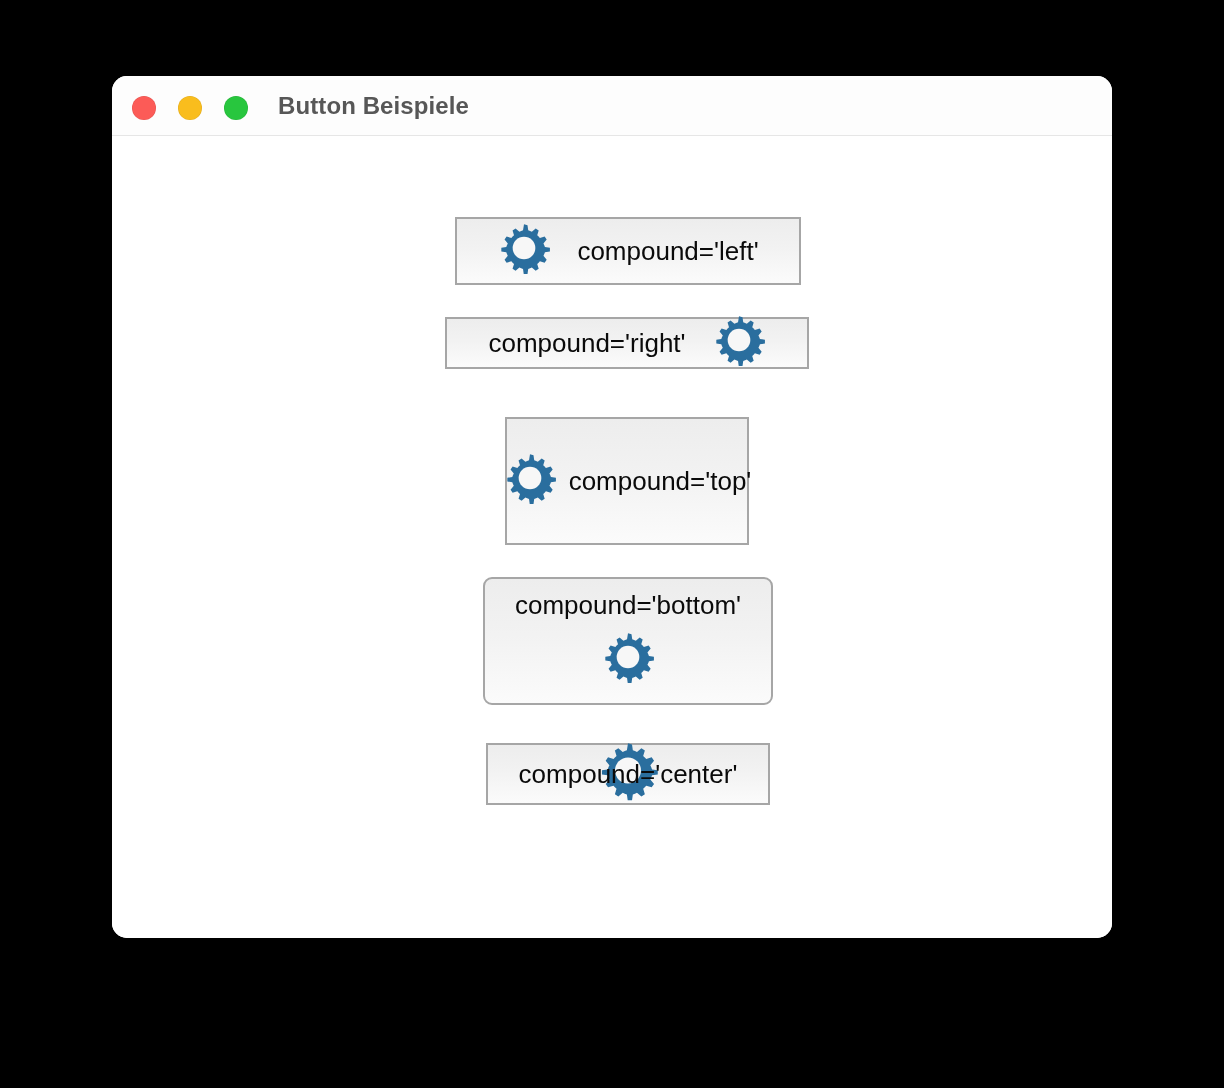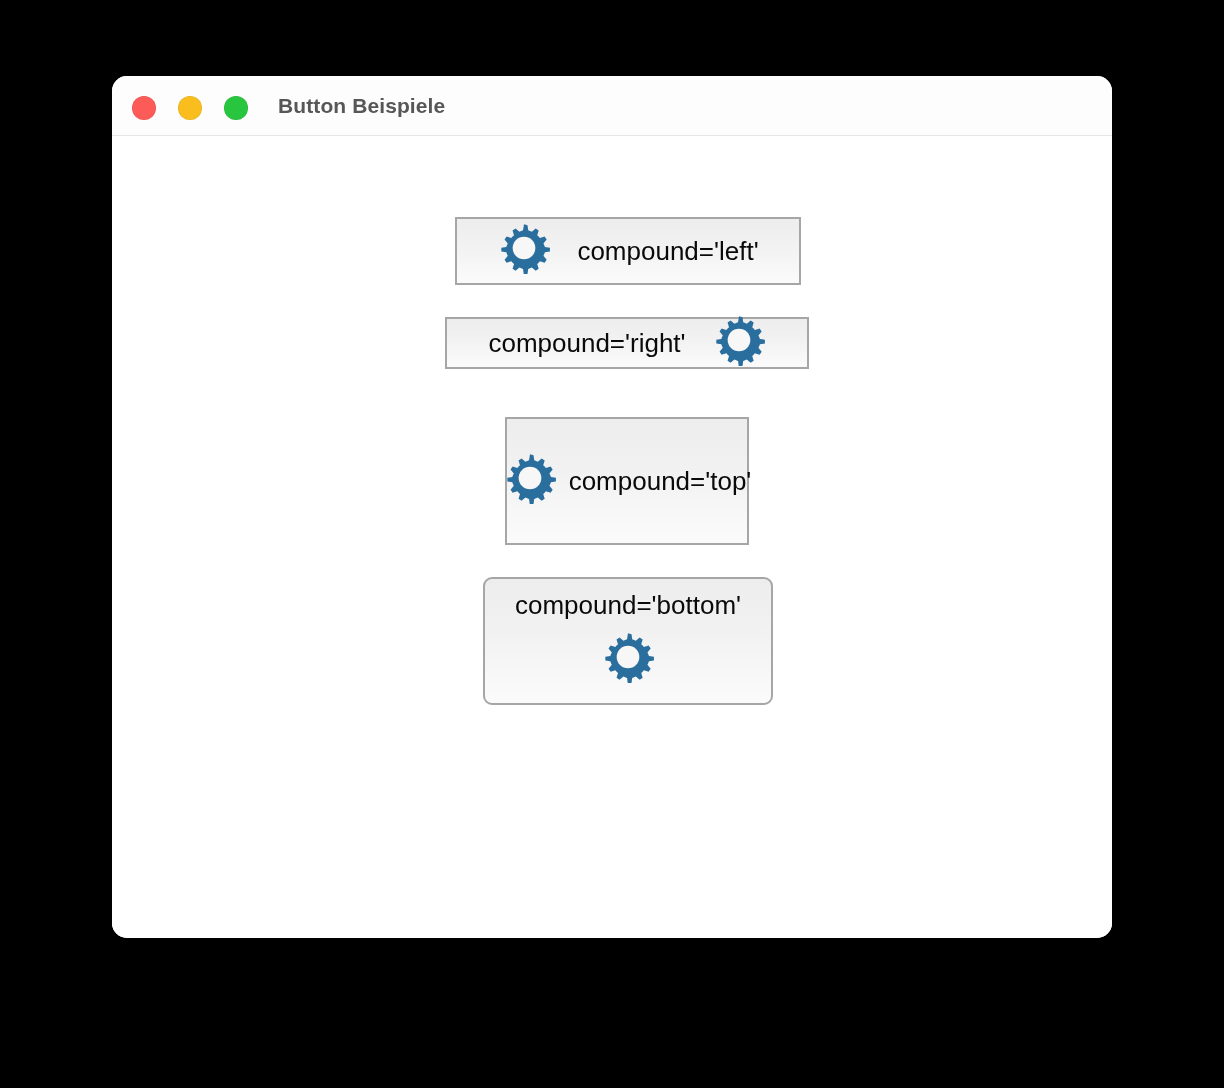--- a/index.html
+++ b/index.html
@@ -55,21 +55,21 @@
   .light.close  { background: #fc5b57; box-shadow: inset 0 0 0 0.5px rgba(0,0,0,0.10); }
   .light.minimize { background: #f9bd1d; box-shadow: inset 0 0 0 0.5px rgba(0,0,0,0.10); }
   .light.zoom   { background: #28c63e; box-shadow: inset 0 0 0 0.5px rgba(0,0,0,0.10); }
 
   #window-title {
     position: absolute;
     left: 166px;
     top: 0;
     height: 59px;
     line-height: 59px;
-    font-size: 21px;
+    font-size: 24px;
     font-weight: bold;
     color: #575757;
     letter-spacing: 0.1px;
     white-space: nowrap;
   }
 
   
   #content {
     position: relative;
     width: 100%;
@@ -240,15 +240,35 @@
                      L56.5 98 L49.5 98 L48.2 88.8 A34 34 0 0 1 41.5 86 L34.4 92 L28.8 88.2 L31.5 79.4
                      A34 34 0 0 1 26.6 74.5 L17.8 77.2 L14 71.6 L20 64.5 A34 34 0 0 1 17.2 57.8
                      L8 56.5 L8 49.5 L17.2 48.2 A34 34 0 0 1 20 41.5 L14 34.4 L17.8 28.8 L26.6 31.5
                      A34 34 0 0 1 31.5 26.6 L28.8 17.8 L34.4 14 L41.5 20 A34 34 0 0 1 48.2 17.2 Z"></path>
           </g>
           <circle cx="50" cy="50" r="21" fill="#f7f7f7"></circle>
         </svg>
       </span>
     </div>
 
+    <div class="tkbutton" id="btn-center">
+      <span class="stack">
+        <span class="gear gear-layer">
+          <svg width="62" height="62" viewBox="0 0 100 100" aria-hidden="true">
+            <g fill="#2a6e9e">
+              <path d="M50 6 L56.5 8 L57.8 17.2 A34 34 0 0 1 64.5 20 L71.6 14 L77.2 17.8 L74.5 26.6
+                       A34 34 0 0 1 79.4 31.5 L88.2 28.8 L92 34.4 L86 41.5 A34 34 0 0 1 88.8 48.2
+                       L98 49.5 L98 56.5 L88.8 57.8 A34 34 0 0 1 86 64.5 L92 71.6 L88.2 77.2 L79.4 74.5
+                       A34 34 0 0 1 74.5 79.4 L77.2 88.2 L71.6 92 L64.5 86 A34 34 0 0 1 57.8 88.8
+                       L56.5 98 L49.5 98 L48.2 88.8 A34 34 0 0 1 41.5 86 L34.4 92 L28.8 88.2 L31.5 79.4
+                       A34 34 0 0 1 26.6 74.5 L17.8 77.2 L14 71.6 L20 64.5 A34 34 0 0 1 17.2 57.8
+                       L8 56.5 L8 49.5 L17.2 48.2 A34 34 0 0 1 20 41.5 L14 34.4 L17.8 28.8 L26.6 31.5
+                       A34 34 0 0 1 31.5 26.6 L28.8 17.8 L34.4 14 L41.5 20 A34 34 0 0 1 48.2 17.2 Z"></path>
+            </g>
+            <circle cx="50" cy="50" r="21" fill="#f7f7f7"></circle>
+          </svg>
+        </span>
+        <span class="label">compound='center'</span>
+      </span>
+    </div>
 
   </div>
 </div>
 
 </body></html>

